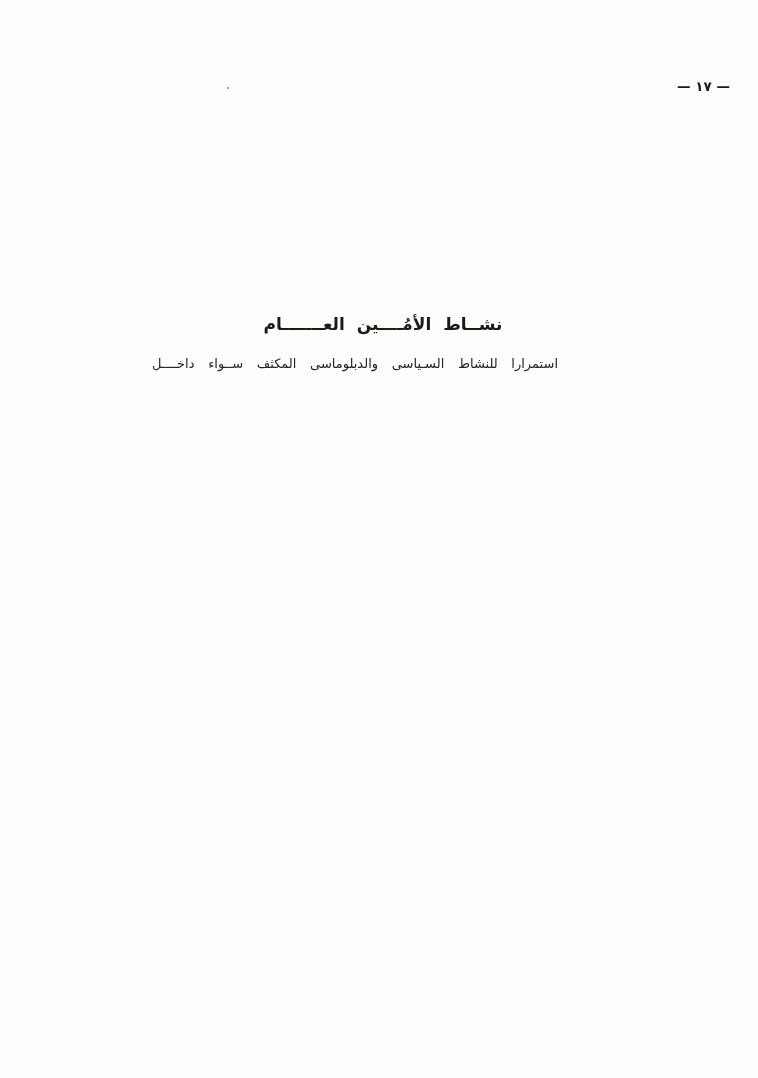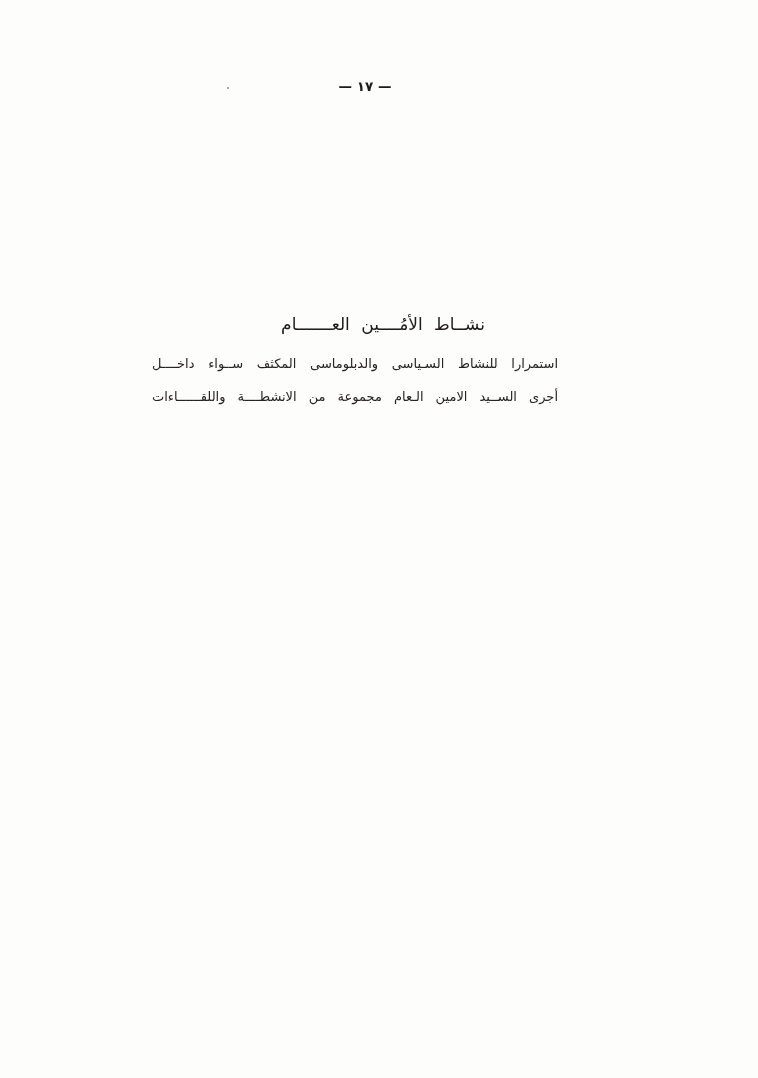--- a/index.html
+++ b/index.html
@@ -16,21 +16,21 @@
     font-family: "DejaVu Sans", sans-serif;
     color: #24211e;
   }
   .page-number {
     position: absolute;
     top: 78px;
     left: 0;
     width: 100%;
     box-sizing: border-box;
     padding-right: 28px;          
-    text-align: center;
+    text-align: right;
     direction: rtl;
     font-size: 13.5px;
     font-weight: bold;
     letter-spacing: 2px;
     color: #1f1d1b;
   }
   .speck {
     position: absolute;
     left: 227px;
     top: 87px;
@@ -43,21 +43,21 @@
     position: absolute;
     top: 309px;
     left: 152px;
     width: 406px;
     direction: rtl;
   }
   .heading {
     text-align: center;
     padding-left: 56px;           
     font-size: 17px;
-    font-weight: normal;
+    font-weight: bold;
     line-height: 30px;
     margin-bottom: 8px;
     word-spacing: 6px;
     white-space: nowrap;
     color: #1d1a17;
   }
   .line {
     font-size: 13px;
     line-height: 33px;
     height: 33px;
@@ -76,18 +76,17 @@
 
   <div class="speck"></div>
 
   <div class="content">
 
     <div class="heading">نشــاط   الأمُــــين  العـــــــام</div>
 
     <div class="line">استمرارا  للنشاط  السـياسى  والدبلوماسى  المكثف  ســواء  داخــــل</div>
 
 
-    <div class="line">أجرى  الســيد  الامين  الـعام  مجموعة  من  الانشطــــة  واللقــــــاءات</div>
 
 
   </div>
 
 </div>
 
 </body></html>

